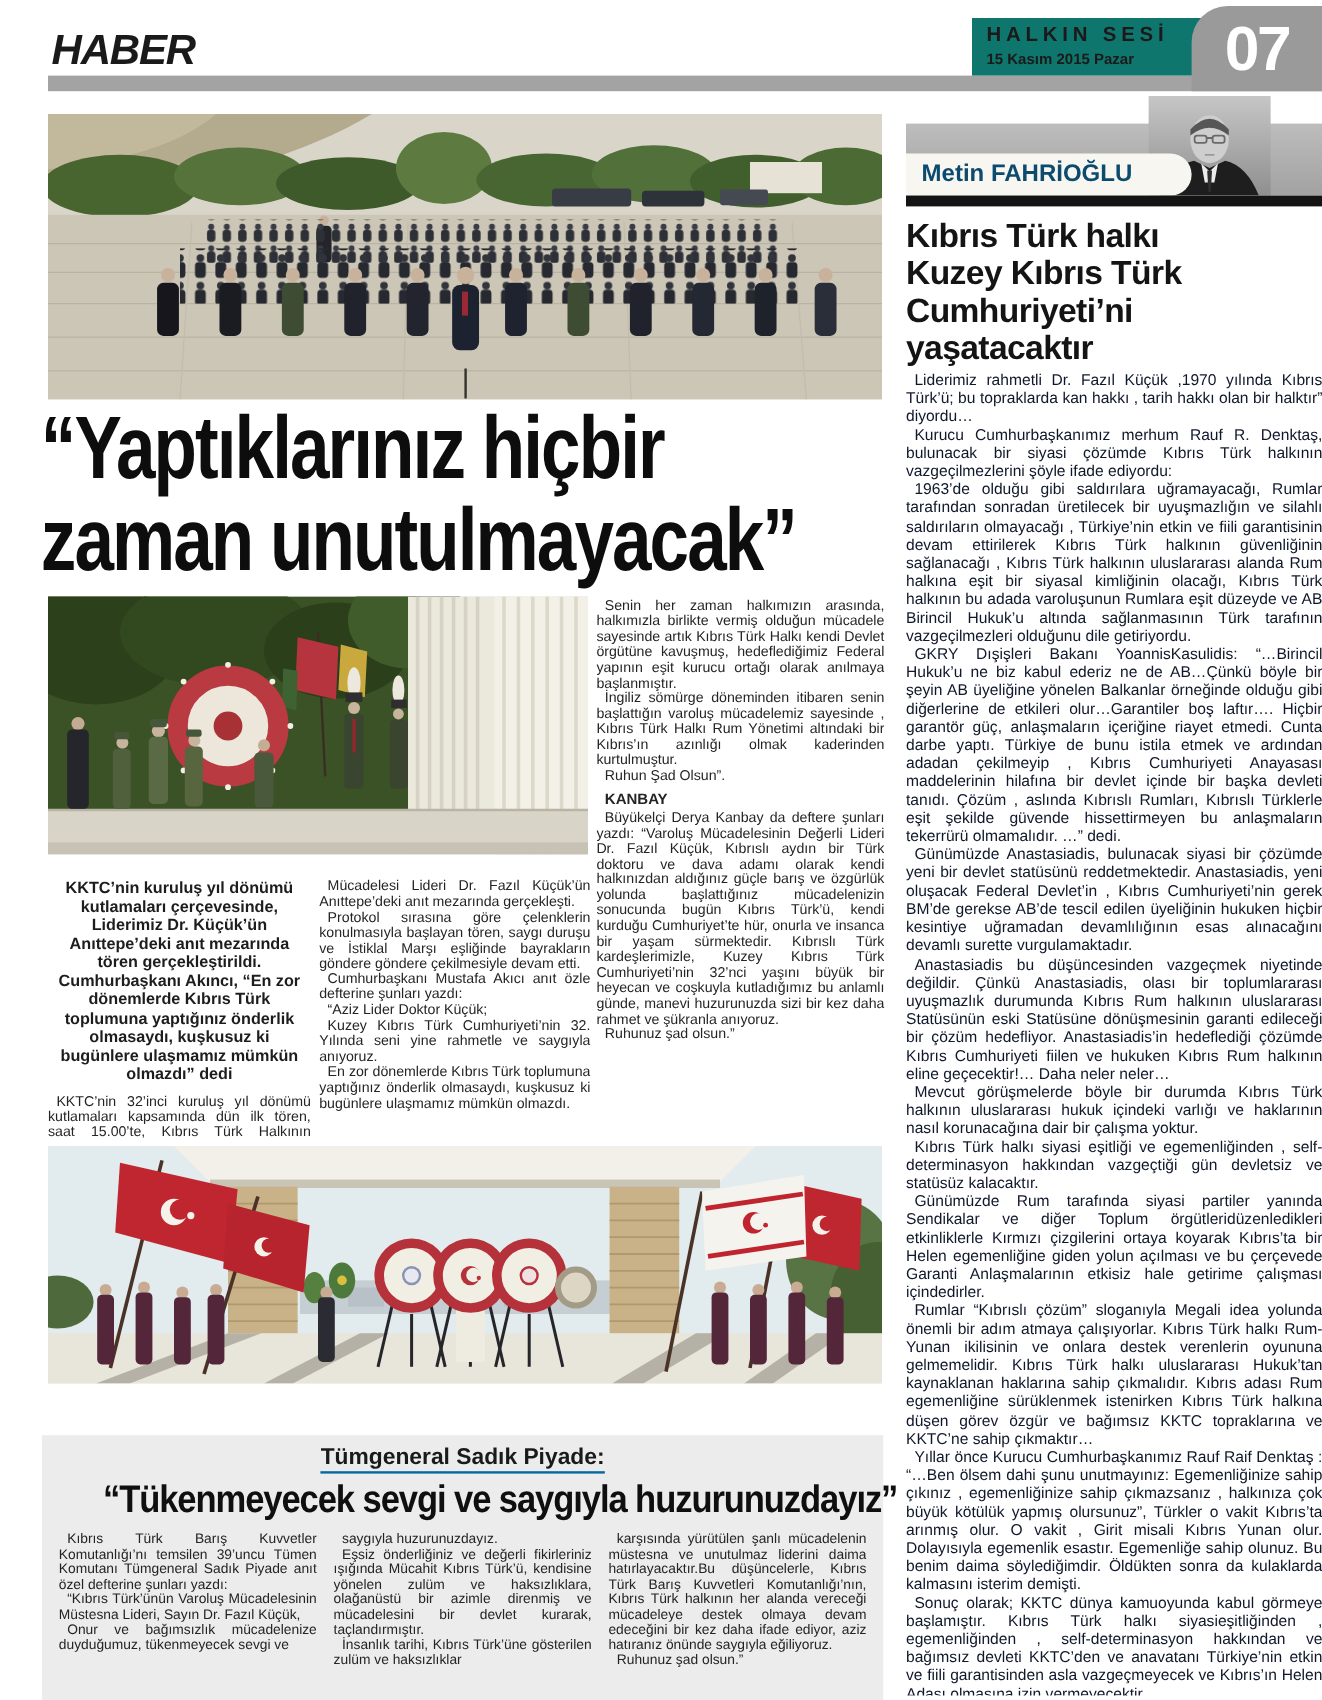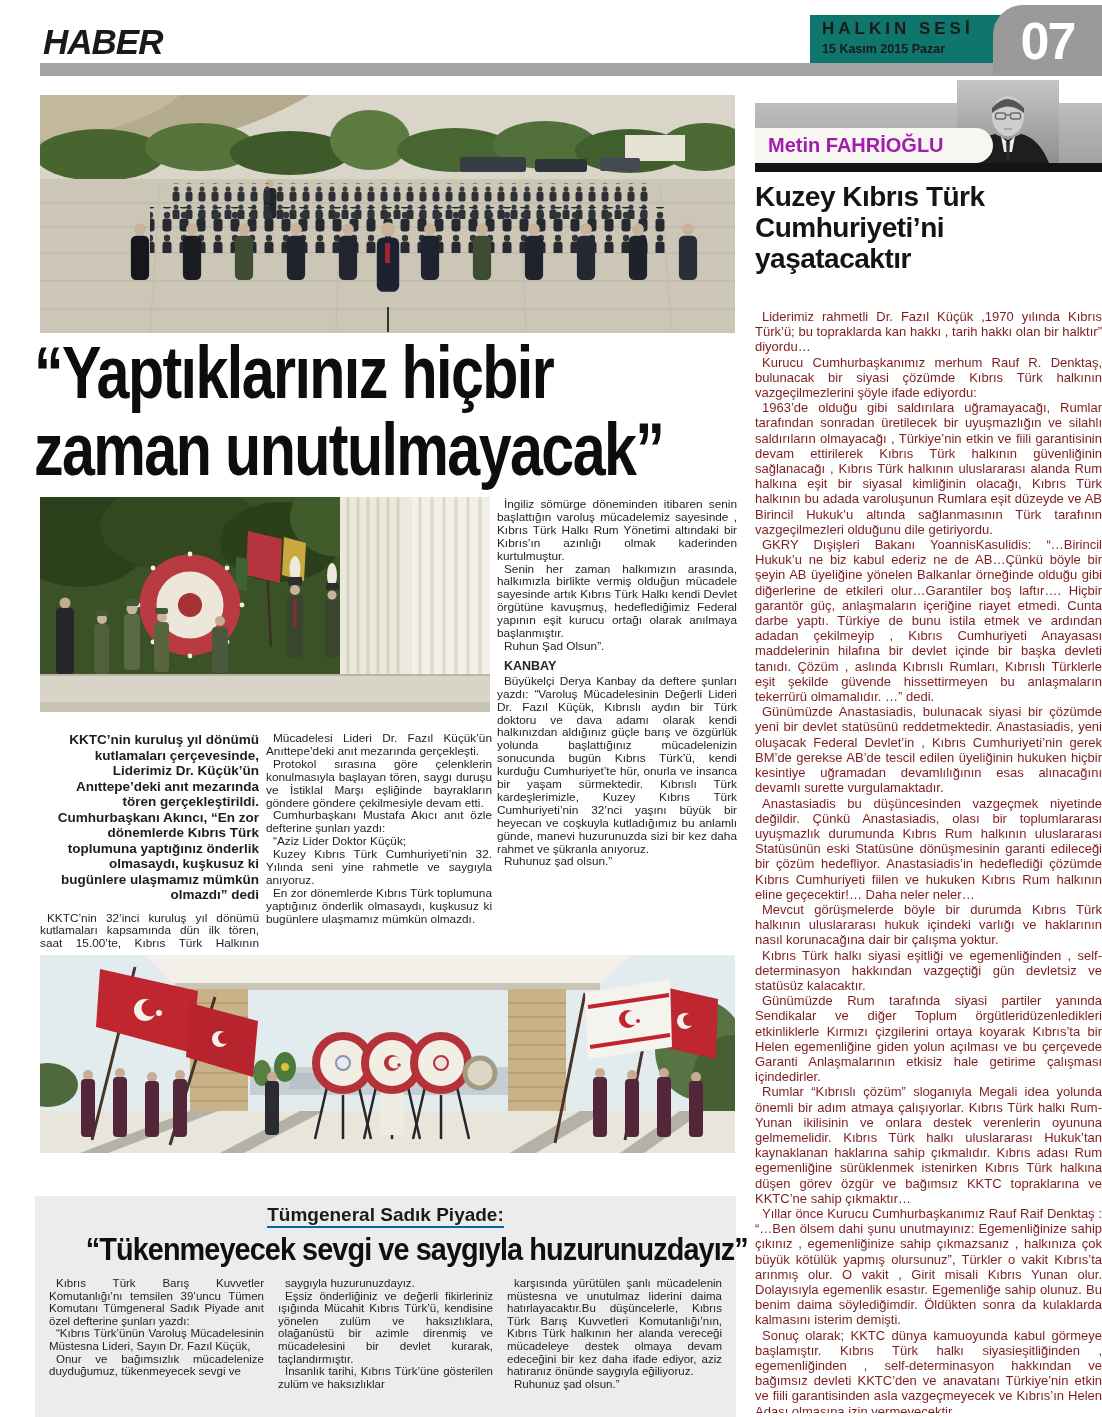--- a/index.html
+++ b/index.html
@@ -19,33 +19,33 @@
 
   
   .main-headline{left:34px;top:334px;width:710px;font-weight:800;font-size:74px;line-height:77px;
                  letter-spacing:-2px;color:#0d0d0d;}
   .main-headline .cond{display:inline-block;transform:scaleX(0.80);transform-origin:0 50%;white-space:nowrap;}
 
   
   .bodycol p{margin:0;text-align:justify;text-indent:7px;}
   .left-col{font-size:11.8px;line-height:12.9px;color:#242424;}
   .lead-bold{font-size:13.5px;line-height:15.5px;font-weight:700;text-align:left;color:#1d1d1d;}
-  .lead-bold p{text-indent:0;text-align:right;}
+  .lead-bold p{text-indent:0;text-align:center;}
   .kanbay-h{font-weight:700;font-size:12.5px;margin:7px 0 2px;text-indent:7px;}
 
   
   .author-band{left:755px;top:103px;width:347px;height:60px;background:linear-gradient(#bdbdbd,#a2a2a2);}
   .author-namebox{left:755px;top:128px;width:238px;height:35px;background:#f7f6f0;border-radius:0 18px 18px 0;
                   display:flex;align-items:center;padding-left:13px;box-sizing:border-box;}
-  .author-name{font-size:20px;font-weight:700;color:#a21caf;}
+  .author-name{font-size:20px;font-weight:700;color:#0c4a6e;}
   .author-bar{left:755px;top:163px;width:347px;height:9px;background:#141414;}
   .opinion-title{left:755px;top:181px;width:347px;font-size:28px;line-height:31px;font-weight:800;
                  letter-spacing:-0.5px;color:#141414;}
   .opinion-body{left:755px;top:309px;width:347px;height:1104px;overflow:hidden;
-                font-size:13px;line-height:15.2px;color:#7f1d1d;}
+                font-size:13px;line-height:15.2px;color:#0f172a;}
   .opinion-body p{margin:0;text-align:justify;text-indent:7px;}
 
   
   .col3{left:497px;top:498px;width:240px;height:452px;overflow:hidden;}
   .col1{left:40px;top:732px;width:219px;height:218px;overflow:hidden;}
   .col2{left:266px;top:732px;width:226px;height:218px;overflow:hidden;}
   .col1 .firstp{margin-top:9px;}
 
   
   .bottom-panel{left:35px;top:1196px;width:701px;height:221px;background:#ececec;box-sizing:border-box;
@@ -214,22 +214,22 @@
       <circle cx="292" cy="98" r="4.5" fill="#c8b49e"></circle>
       <rect x="285" y="103" width="15" height="57" rx="3" fill="#39452f"></rect>
     </g>
     <g>
       <circle cx="25" cy="106" r="5.5" fill="#c2ab92"></circle>
       <rect x="16" y="111" width="18" height="66" rx="4" fill="#24262c"></rect>
     </g>
   </svg>
 
   <div class="abs col3 bodycol left-col">
+    <p>Senin her zaman halkımızın arasında, halkımızla birlikte vermiş olduğun mücadele sayesinde artık Kıbrıs Türk Halkı kendi Devlet örgütüne kavuşmuş, hedeflediğimiz Federal yapının eşit kurucu ortağı olarak anılmaya başlanmıştır.</p>
     <p>İngiliz sömürge döneminden itibaren senin başlattığın varoluş mücadelemiz sayesinde , Kıbrıs Türk Halkı Rum Yönetimi altındaki bir Kıbrıs’ın azınlığı olmak kaderinden kurtulmuştur.</p>
-    <p>Senin her zaman halkımızın arasında, halkımızla birlikte vermiş olduğun mücadele sayesinde artık Kıbrıs Türk Halkı kendi Devlet örgütüne kavuşmuş, hedeflediğimiz Federal yapının eşit kurucu ortağı olarak anılmaya başlanmıştır.</p>
     <p>Ruhun Şad Olsun”.</p>
     <div class="kanbay-h">KANBAY</div>
     <p>Büyükelçi Derya Kanbay da deftere şunları yazdı: “Varoluş Mücadelesinin Değerli Lideri Dr. Fazıl Küçük, Kıbrıslı aydın bir Türk doktoru ve dava adamı olarak kendi halkınızdan aldığınız güçle barış ve özgürlük yolunda başlattığınız mücadelenizin sonucunda bugün Kıbrıs Türk’ü, kendi kurduğu Cumhuriyet’te hür, onurla ve insanca bir yaşam sürmektedir. Kıbrıslı Türk kardeşlerimizle, Kuzey Kıbrıs Türk Cumhuriyeti’nin 32’nci yaşını büyük bir heyecan ve coşkuyla kutladığımız bu anlamlı günde, manevi huzurunuzda sizi bir kez daha rahmet ve şükranla anıyoruz.</p>
     <p>Ruhunuz şad olsun.”</p>
   </div>
 
   <div class="abs col1 bodycol">
     <div class="lead-bold">
       <p>KKTC’nin kuruluş yıl dönümü kutlamaları çerçevesinde, Liderimiz Dr. Küçük’ün Anıttepe’deki anıt mezarında tören gerçekleştirildi. Cumhurbaşkanı Akıncı, “En zor dönemlerde Kıbrıs Türk toplumuna yaptığınız önderlik olmasaydı, kuşkusuz ki bugünlere ulaşmamız mümkün olmazdı” dedi</p>
     </div>
@@ -403,20 +403,21 @@
       <line x1="48.5" y1="35" x2="53.5" y2="35"></line>
     </g>
     <line x1="47" y1="49" x2="55" y2="49" stroke="#9a9a9a" stroke-width="1.5"></line>
   </svg>
   <div class="abs author-namebox">
     <span class="author-name">Metin FAHRİOĞLU</span>
   </div>
   <div class="abs author-bar"></div>
 
   <div class="abs opinion-title">
+    <div>Kıbrıs Türk halkı</div>
     <div>Kuzey Kıbrıs Türk</div>
     <div>Cumhuriyeti’ni</div>
     <div>yaşatacaktır</div>
   </div>
 
   <div class="abs opinion-body">
     <p>Liderimiz rahmetli Dr. Fazıl Küçük ,1970 yılında Kıbrıs Türk’ü; bu topraklarda kan hakkı , tarih hakkı olan bir halktır” diyordu…</p>
     <p>Kurucu Cumhurbaşkanımız merhum Rauf R. Denktaş, bulunacak bir siyasi çözümde Kıbrıs Türk halkının vazgeçilmezlerini şöyle ifade ediyordu:</p>
     <p>1963’de olduğu gibi saldırılara uğramayacağı, Rumlar tarafından sonradan üretilecek bir uyuşmazlığın ve silahlı saldırıların olmayacağı , Türkiye’nin etkin ve fiili garantisinin devam ettirilerek Kıbrıs Türk halkının güvenliğinin sağlanacağı , Kıbrıs Türk halkının uluslararası alanda Rum halkına eşit bir siyasal kimliğinin olacağı, Kıbrıs Türk halkının bu adada varoluşunun Rumlara eşit düzeyde ve AB Birincil Hukuk’u altında sağlanmasının Türk tarafının vazgeçilmezleri olduğunu dile getiriyordu.</p>
     <p>GKRY Dışişleri Bakanı YoannisKasulidis: “…Birincil Hukuk’u ne biz kabul ederiz ne de AB…Çünkü böyle bir şeyin AB üyeliğine yönelen Balkanlar örneğinde olduğu gibi diğerlerine de etkileri olur…Garantiler boş laftır…. Hiçbir garantör güç, anlaşmaların içeriğine riayet etmedi. Cunta darbe yaptı. Türkiye de bunu istila etmek ve ardından adadan çekilmeyip , Kıbrıs Cumhuriyeti Anayasası maddelerinin hilafına bir devlet içinde bir başka devleti tanıdı. Çözüm , aslında Kıbrıslı Rumları, Kıbrıslı Türklerle eşit şekilde güvende hissettirmeyen bu anlaşmaların tekerrürü olmamalıdır. …” dedi.</p>

